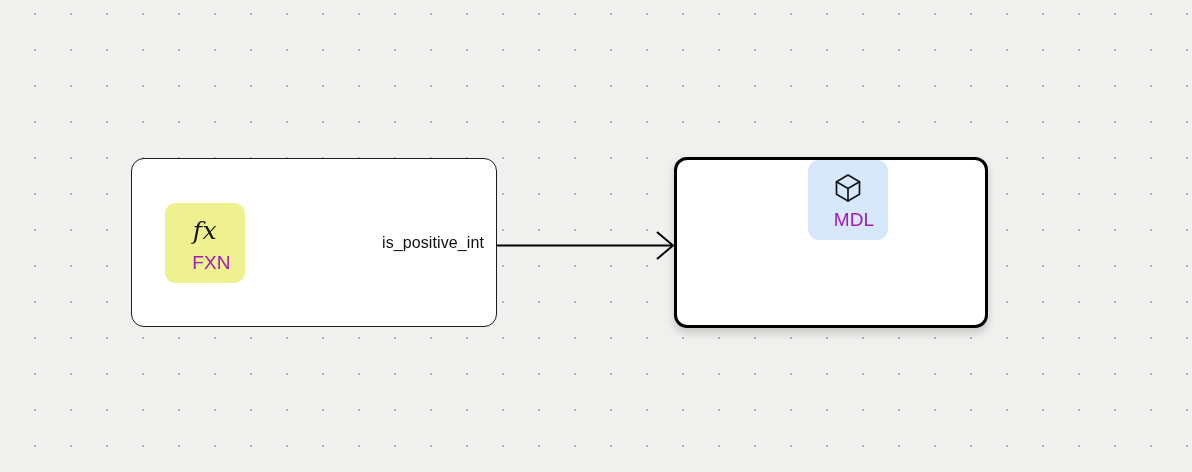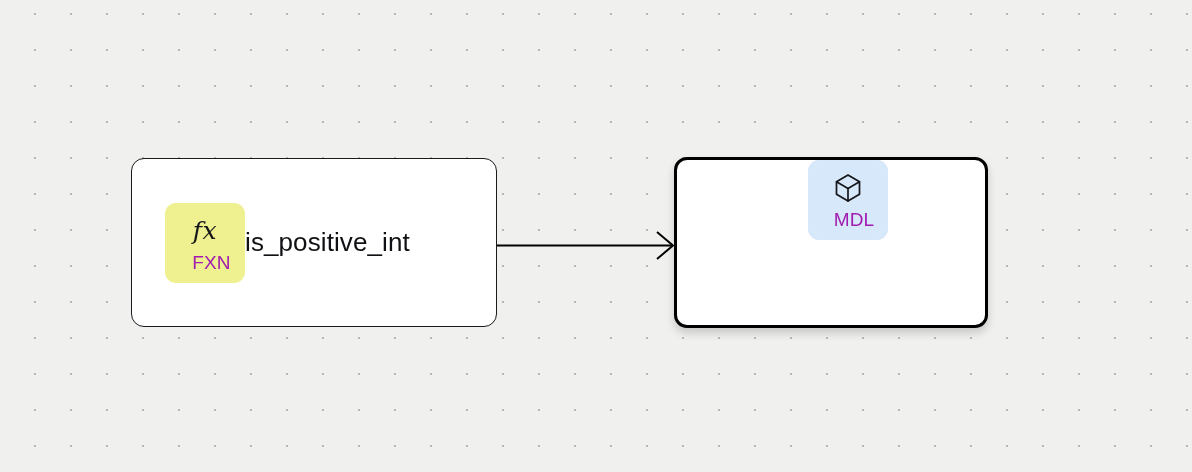--- a/index.html
+++ b/index.html
@@ -91,25 +91,25 @@
     font-size: 19px;
     line-height: 1;
     color: #a21caf;
     letter-spacing: 0.2px;
     margin-left: 13px;
   }
 
   
   .node-title {
     flex: 1;
-    text-align: left;
-    font-size: 26px;
+    text-align: right;
+    font-size: 16px;
     color: #101114;
     letter-spacing: 0.1px;
-    padding-right: 20px;
+    padding-right: 12px;
     white-space: nowrap;
   }
 
   
   #edge-layer {
     position: absolute;
     left: 0;
     top: 0;
     width: 1192px;
     height: 472px;

